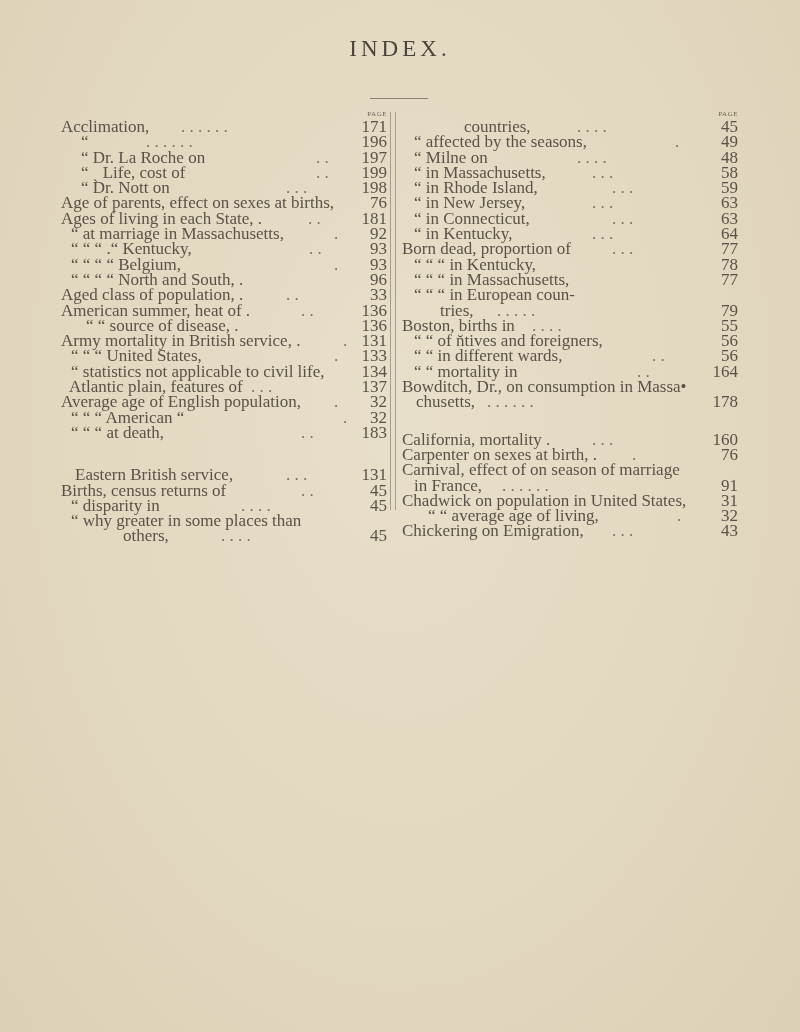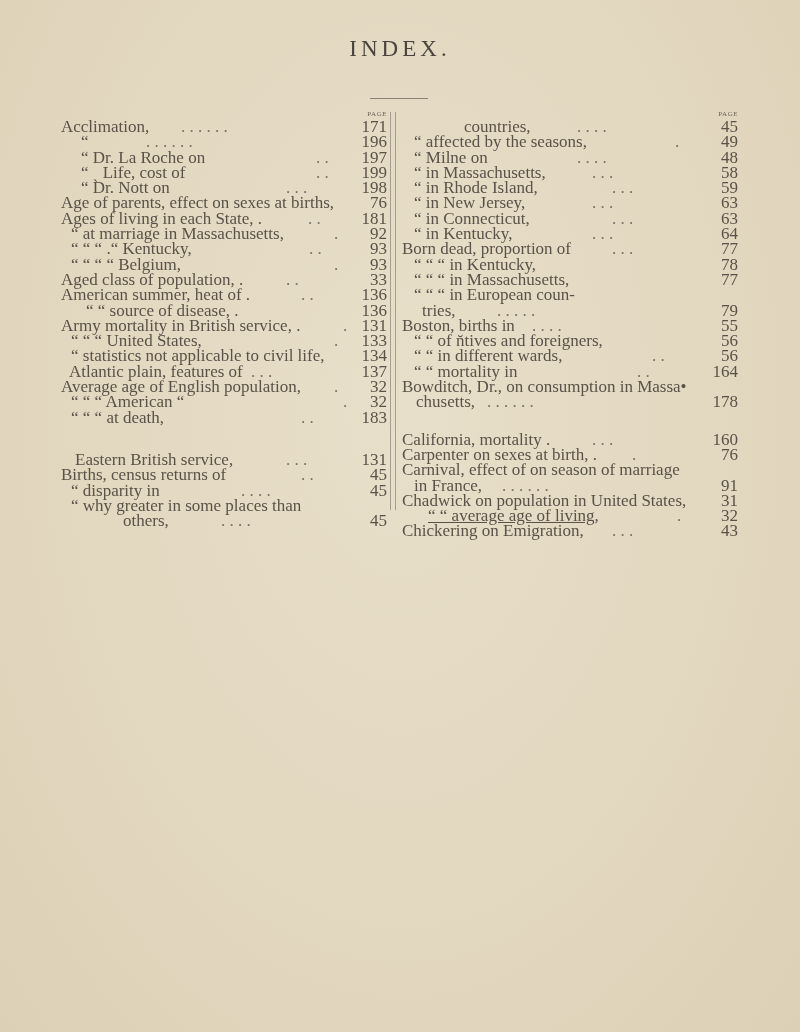--- a/index.html
+++ b/index.html
@@ -85,20 +85,24 @@
         <span class="txt" style="left: 10px;">“  “      “     .“  Kentucky,</span>
         <span class="dots" style="left: 248px;">.      .</span>
         <span class="pg">93</span>
       </div>
       <div class="row">
         <span class="txt" style="left: 10px;">“  “      “      “  Belgium,</span>
         <span class="dots" style="left: 273px;">.</span>
         <span class="pg">93</span>
       </div>
       <div class="row">
+        <span class="txt" style="left: 10px;">“  “      “      “  North and South, .</span>
+        <span class="pg">96</span>
+      </div>
+      <div class="row">
         <span class="txt" style="left: 0px;">Aged class of population, .</span>
         <span class="dots" style="left: 225px;">.      .</span>
         <span class="pg">33</span>
       </div>
       <div class="row">
         <span class="txt" style="left: 0px;">American summer, heat of  .</span>
         <span class="dots" style="left: 240px;">.      .</span>
         <span class="pg">136</span>
       </div>
       <div class="row">
@@ -225,21 +229,21 @@
       </div>
       <div class="row">
         <span class="txt" style="left: 12px;">“    “          “        in Massachusetts,</span>
         <span class="pg">77</span>
       </div>
       <div class="row">
         <span class="txt" style="left: 12px;">“    “          “        in European coun-</span>
         <span class="pg"></span>
       </div>
       <div class="row">
-        <span class="txt" style="left: 20px;">tries,</span>
+        <span class="txt" style="left: 38px;">tries,</span>
         <span class="dots" style="left: 95px;">.      .      .      .      .</span>
         <span class="pg">79</span>
       </div>
       <div class="row">
         <span class="txt" style="left: 0px;">Boston, births in</span>
         <span class="dots" style="left: 130px;">.      .      .      .</span>
         <span class="pg">55</span>
       </div>
       <div class="row">
         <span class="txt" style="left: 12px;">“          “    of n̆tives and foreigners,</span>
@@ -284,21 +288,21 @@
       <div class="row">
         <span class="txt" style="left: 12px;">in France,</span>
         <span class="dots" style="left: 100px;">.      .      .      .      .      .</span>
         <span class="pg">91</span>
       </div>
       <div class="row">
         <span class="txt" style="left: 0px;">Chadwick on population in United States,</span>
         <span class="pg">31</span>
       </div>
       <div class="row">
-        <span class="txt" style="left: 26px; text-decoration: underline;">“      “  average age of living,</span>
+        <span class="txt" style="left: 26px;">“      “  average age of living,</span>
         <span class="dots" style="left: 275px;">.</span>
         <span class="pg">32</span>
       </div>
       <div class="row">
         <span class="txt" style="left: 0px;">Chickering on Emigration,</span>
         <span class="dots" style="left: 210px;">.      .      .</span>
         <span class="pg">43</span>
       </div>
     </div>
 </div>

